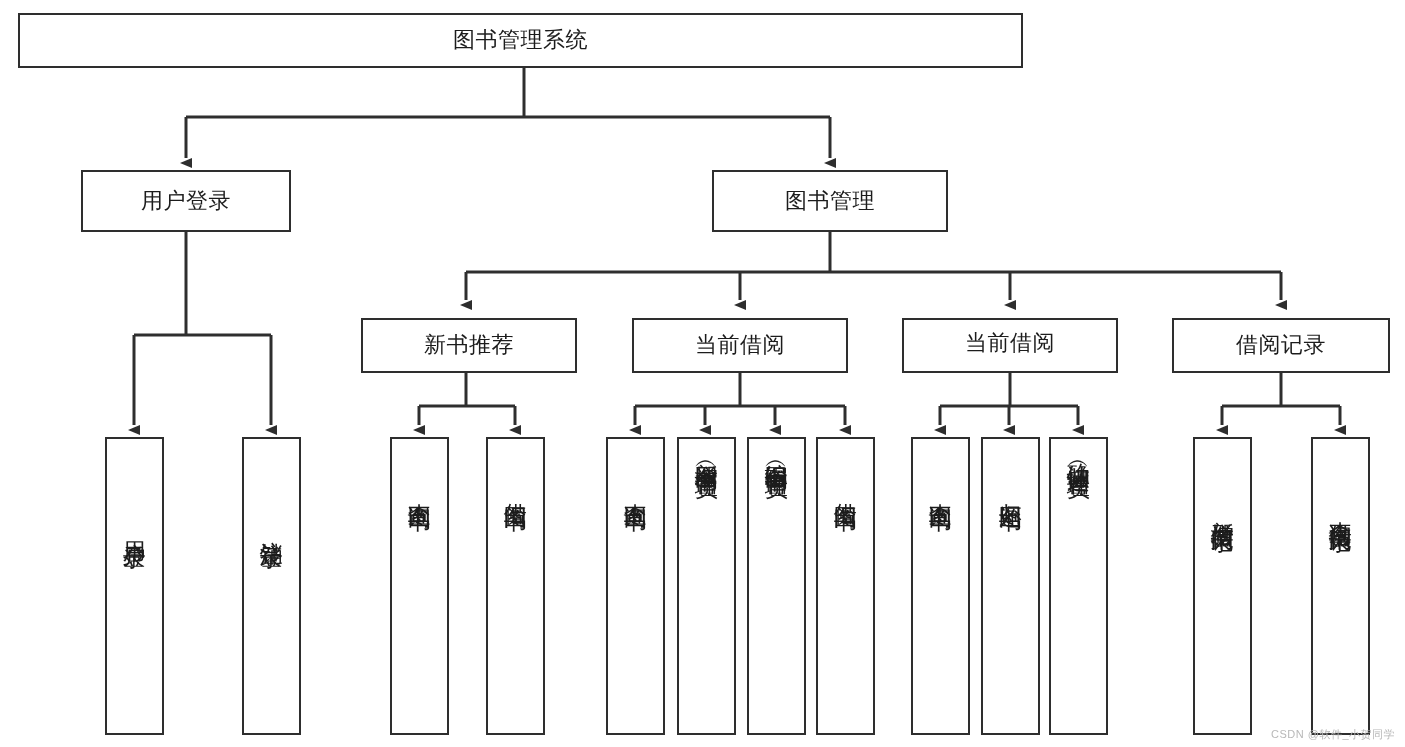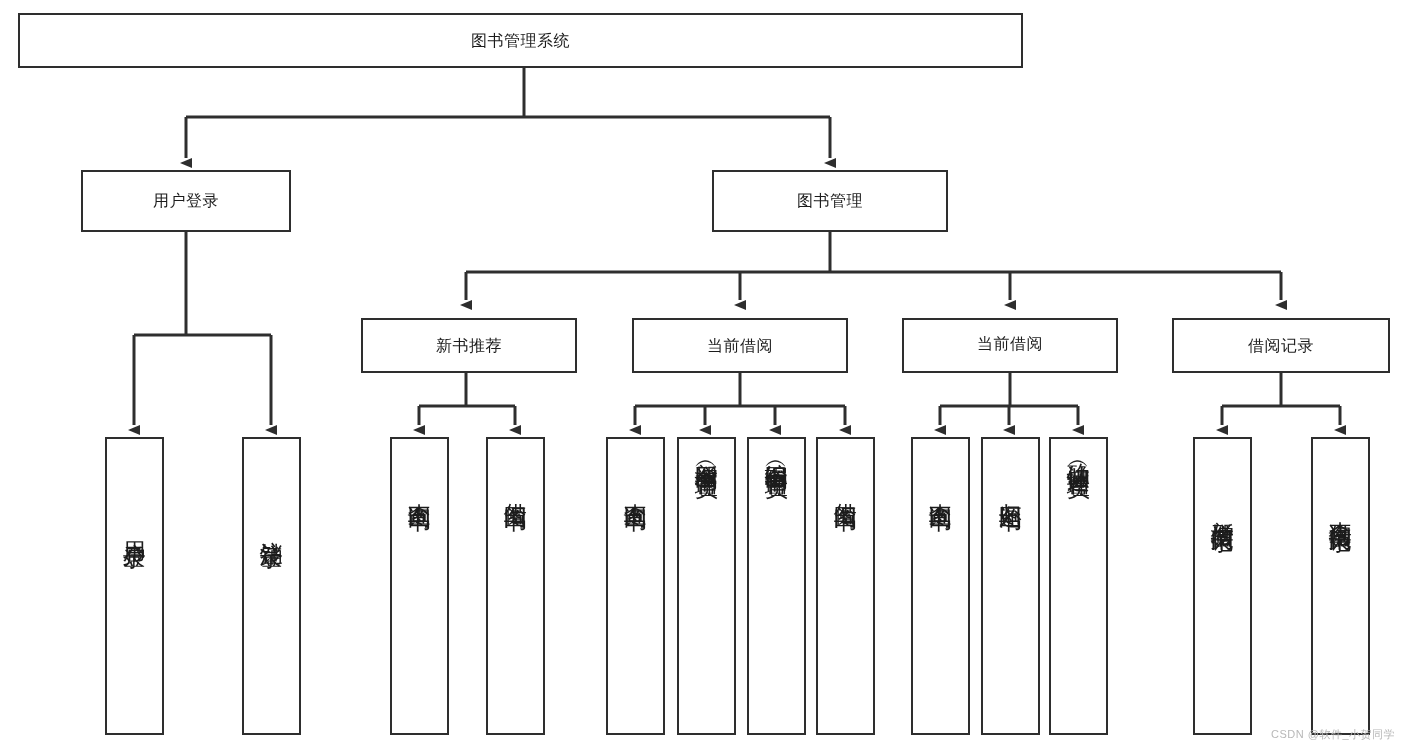--- a/index.html
+++ b/index.html
@@ -30,21 +30,21 @@
     position: absolute;
     box-sizing: border-box;
     background: #ffffff;
     border: 2.5px solid #2e2e2e;
     display: flex;
     align-items: center;
     justify-content: center;
     overflow: hidden;
   }
   .node-label {
-    font-size: 16px;
+    font-size: 22px;
     line-height: 1.12;
     letter-spacing: 0.5px;
     color: #1c1c1c;
     white-space: nowrap;
     text-align: center;
   }
   
   .leaf {
     align-items: flex-start;
     justify-content: center;

